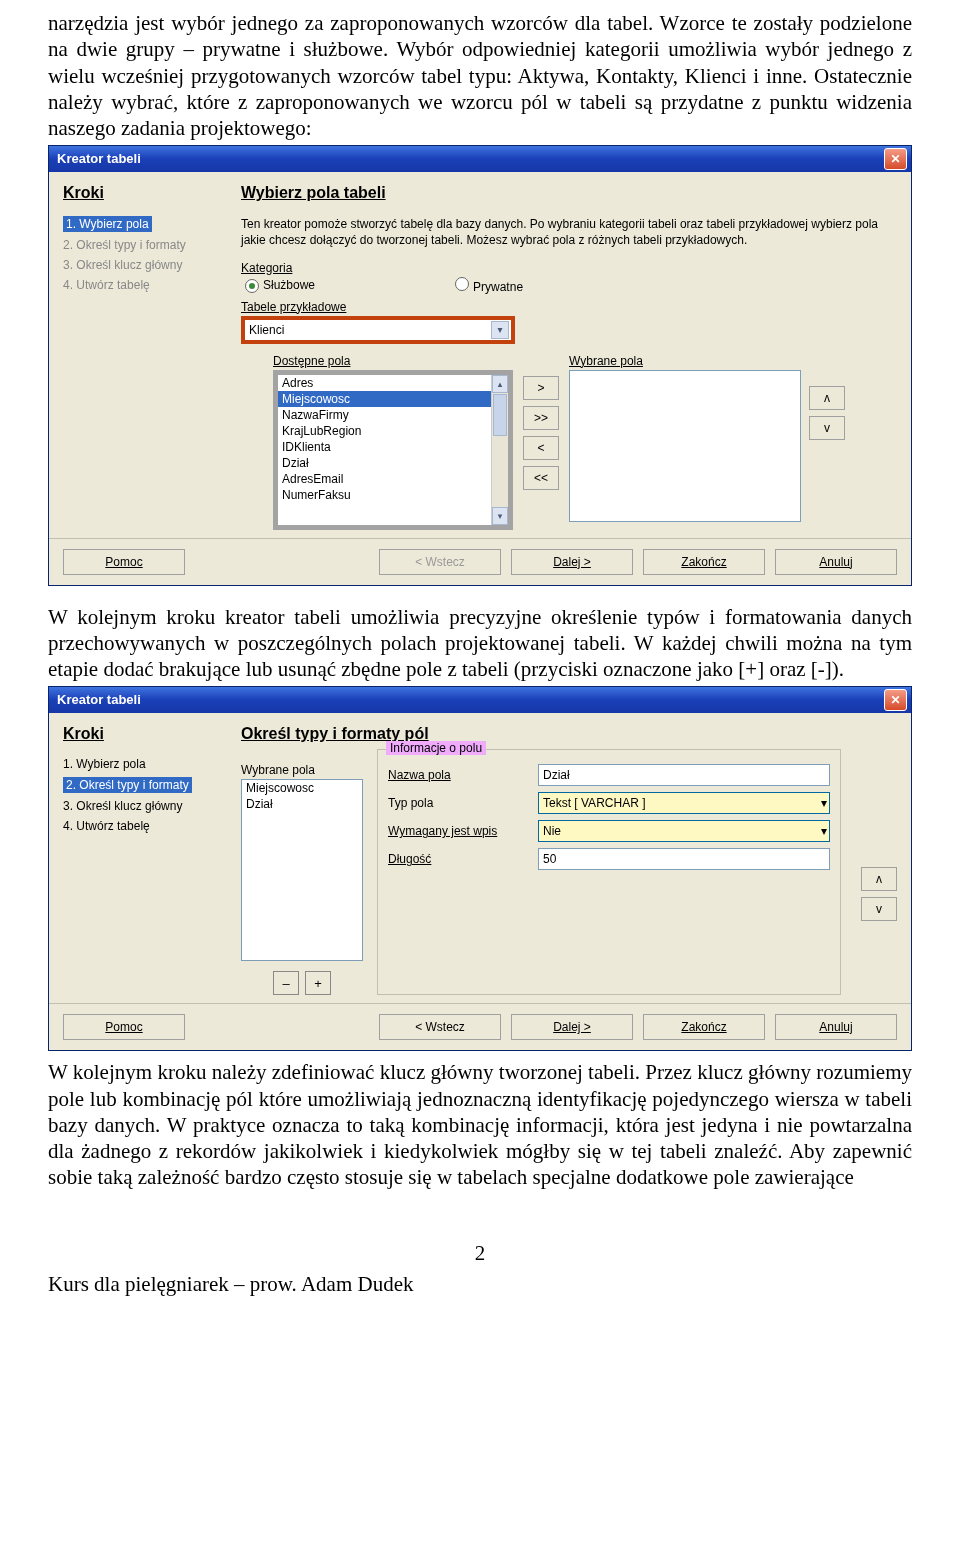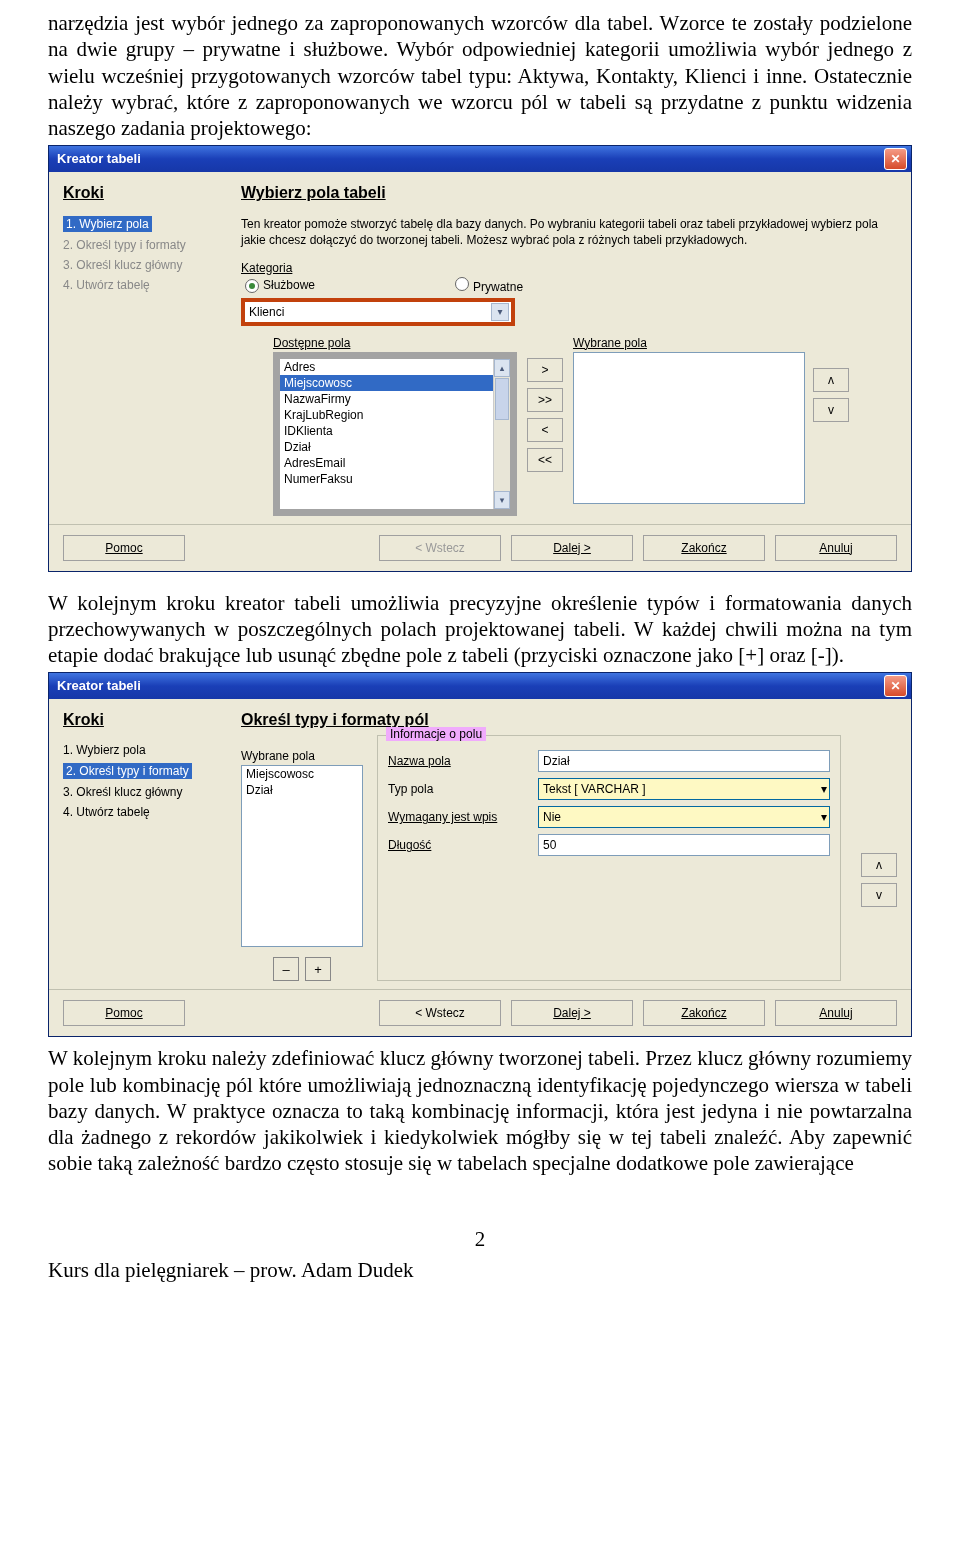--- a/index.html
+++ b/index.html
@@ -41,21 +41,21 @@
   .step-disabled { color:#888; }
   .mainpane { flex: 1; }
   .helptext { font-size:12px; margin-bottom: 12px; line-height:1.35; }
   .label { font-size:12px; margin: 6px 0 2px 0; }
   .radio-row { display:flex; gap: 140px; margin: 2px 0 4px 4px; font-size:12px; align-items:center;}
   .radio { width:12px; height:12px; border:1px solid #666; border-radius:50%; display:inline-flex; align-items:center; justify-content:center; margin-right:4px; background:#fff;}
   .radio.sel::after { content:""; width:6px;height:6px;border-radius:50%; background:#3a8a3a; display:block;}
   .combo { width: 260px; height:20px; border:4px solid #c2410c; background:#fff; display:flex; align-items:center; justify-content:space-between; padding:0 2px 0 4px; font-size:12px;}
   .combo .arrow { width:16px; height:16px; background:#dbe4f0; border:1px solid #a6b7cf; display:flex; align-items:center; justify-content:center; color:#4a5a7a; font-size:10px;}
   .cols { display:flex; gap:10px; margin-top:4px; align-items:flex-start;margin-left:32px;}
-  .listbox { width:230px; height:150px; border:7px solid #a3a3a3; background:#fff; overflow:hidden; position:relative;}
+  .listbox { width:230px; height:150px; border:5px solid #a3a3a3; background:#fff; overflow:hidden; position:relative;}
   .listbox .item { padding:1px 4px; font-size:12px; }
   .listbox .sel { background:#316ac5; color:#fff; }
   .listbox .scroll { position:absolute; right:0; top:0; bottom:0; width:16px; background:#e8e5d7; border-left:1px solid #ccc;}
   .listbox .scroll .up, .listbox .scroll .down { height:16px; background:#dbe4f0; border:1px solid #a6b7cf; display:flex;align-items:center;justify-content:center; font-size:9px; color:#4a5a7a;}
   .listbox .scroll .thumb { height:40px; background:#c8d4ea; border:1px solid #a6b7cf; margin:1px;}
   .midbtns { display:flex; flex-direction:column; gap:6px; padding-top: 28px;}
   .sqbtn { width:34px; height:22px; border:1px solid #a0a0a0; background:#ece9d8; font-size:12px; display:flex;align-items:center;justify-content:center;}
   .selbox { width:230px; height:150px; border:1px solid #7e9db9; background:#fff;}
   .updown { display:flex; flex-direction:column; gap:6px; margin-left:8px; padding-top:38px;}
   .btnrow { border-top:1px solid #c0c0b0; padding: 10px 14px; display:flex; gap:10px; }
@@ -99,20 +99,21 @@
         <div class="step-item step-disabled"><span>4.</span> <span>Utwórz tabelę</span></div>
       </div>
       <div class="mainpane">
         <div class="main-h">Wybierz pola tabeli</div>
         <div class="helptext">Ten kreator pomoże stworzyć tabelę dla bazy danych. Po wybraniu kategorii tabeli oraz tabeli przykładowej wybierz pola jakie chcesz dołączyć do tworzonej tabeli. Możesz wybrać pola z różnych tabeli przykładowych.</div>
         <div class="label"><span class="underline-accel">Kategoria</span></div>
         <div class="radio-row">
           <span><span class="radio sel"></span><span>Służbowe</span></span>
           <span><span class="radio"></span><span>Prywatne</span></span>
         </div>
+        <div class="label"><span class="underline-accel">Tabele przykładowe</span></div>
         <div class="combo">
           <span>Klienci</span>
           <span class="arrow">▾</span>
         </div>
         <div class="cols">
           <div>
             <div class="label"><span class="underline-accel">Dostępne pola</span></div>
             <div class="listbox">
               <div class="item">Adres</div>
               <div class="item sel">Miejscowosc</div>

